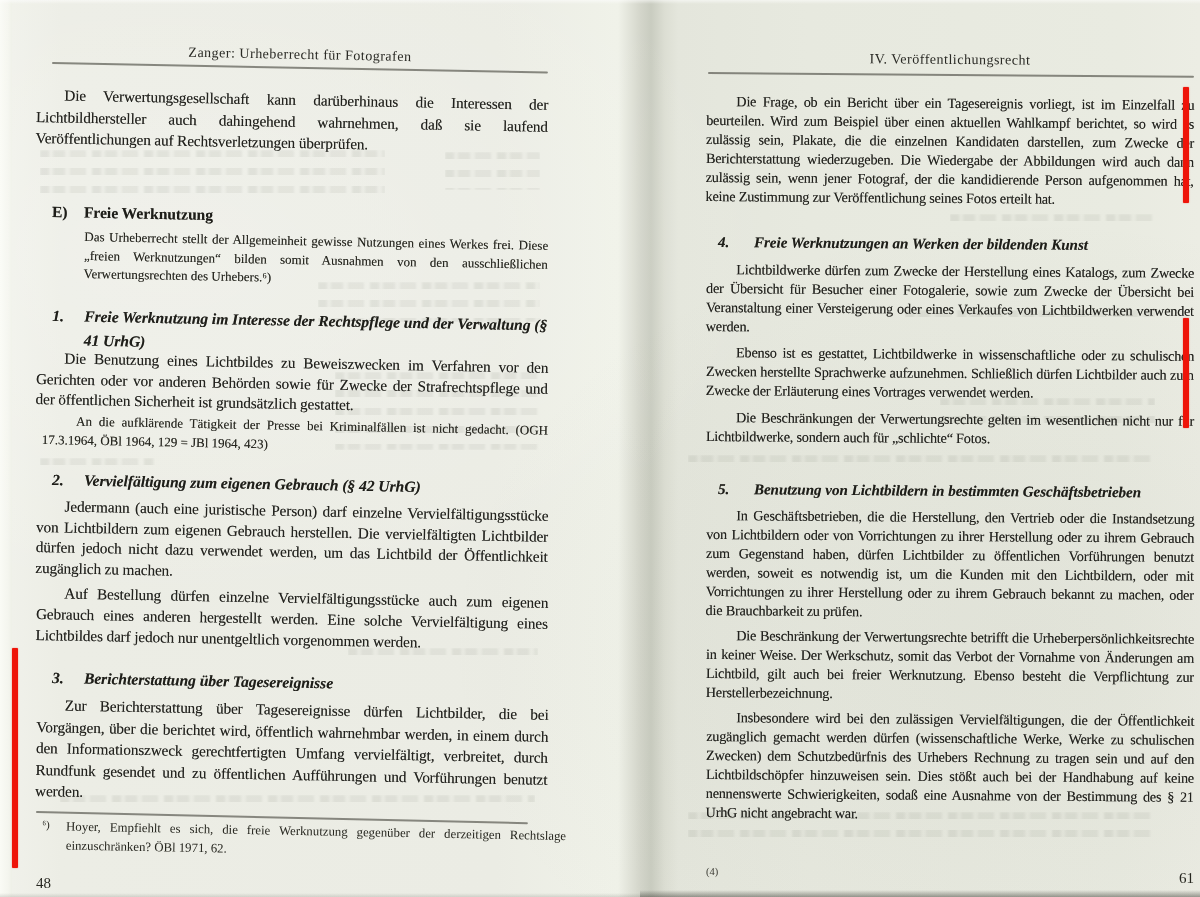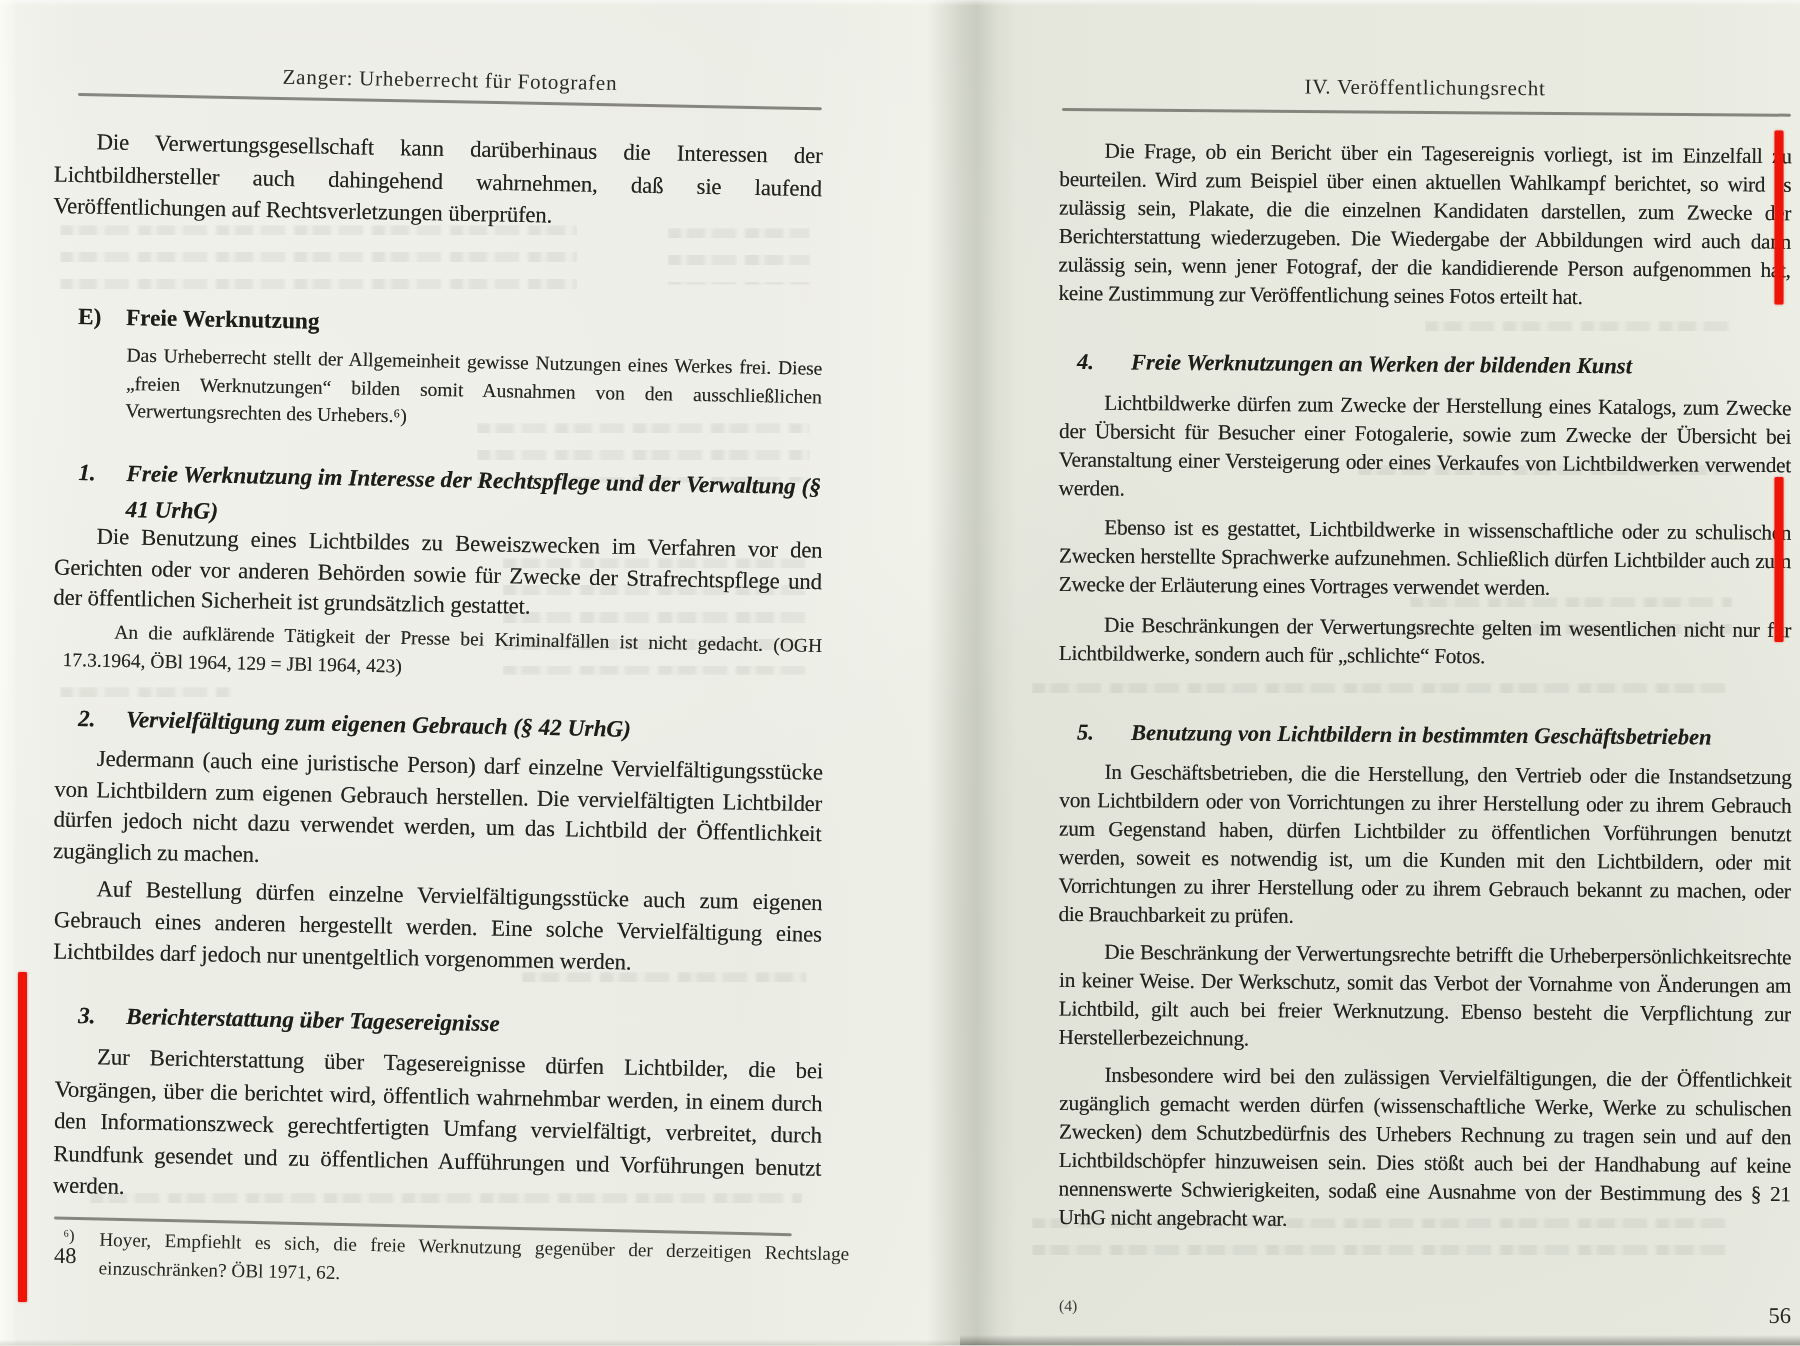--- a/index.html
+++ b/index.html
@@ -132,21 +132,21 @@
 
     <p class="blk tilt body-text" style="top:694px;">Zur Berichterstattung über Tagesereignisse dürfen Lichtbilder, die bei Vorgängen, über die berichtet wird, öffentlich wahrnehmbar werden, in einem durch den Informationszweck gerechtfertigten Umfang vervielfältigt, verbreitet, durch Rundfunk gesendet und zu öffentlichen Aufführungen und Vorführungen benutzt werden.</p>
 
     <div class="blk tilt rule" style="top:811px;left:0;width:492px;height:1.5px;transform:rotate(1.3deg);"></div>
 
     <div class="blk tilt footnote" style="top:817px;left:0;width:500px;">
       <span class="fn-marker">⁶)</span>
       <span>Hoyer, Empfiehlt es sich, die freie Werknutzung gegenüber der derzeitigen Rechtslage einzuschränken? ÖBl 1971, 62.</span>
     </div>
 
-    <div class="blk pagenum" style="top:830px;left:0;">48</div>
+    <div class="blk pagenum" style="top:875px;left:0;">48</div>
   </div>
 
   <div class="page rp">
 
     <div class="blk tilt page-header" style="top:50px;left:0;">IV. Veröffentlichungsrecht</div>
     <div class="blk tilt rule" style="top:72px;left:2px;width:486px;"></div>
 
     <p class="blk tilt body-text" style="top:92px;">Die Frage, ob ein Bericht über ein Tagesereignis vorliegt, ist im Einzelfall zu beurteilen. Wird zum Beispiel über einen aktuellen Wahlkampf berichtet, so wird es zulässig sein, Plakate, die die einzelnen Kandidaten darstellen, zum Zwecke der Berichterstattung wiederzugeben. Die Wiedergabe der Abbildungen wird auch dann zulässig sein, wenn jener Fotograf, der die kandidierende Person aufgenommen hat, keine Zustimmung zur Veröffentlichung seines Fotos erteilt hat.</p>
 
     <div class="blk tilt heading ital" style="top:231px;">
@@ -166,20 +166,20 @@
     </div>
 
     <p class="blk tilt body-text" style="top:506px;">In Geschäftsbetrieben, die die Herstellung, den Vertrieb oder die Instandsetzung von Lichtbildern oder von Vorrichtungen zu ihrer Herstellung oder zu ihrem Gebrauch zum Gegenstand haben, dürfen Lichtbilder zu öffentlichen Vorführungen benutzt werden, soweit es notwendig ist, um die Kunden mit den Lichtbildern, oder mit Vorrichtungen zu ihrer Herstellung oder zu ihrem Gebrauch bekannt zu machen, oder die Brauchbarkeit zu prüfen.</p>
 
     <p class="blk tilt body-text" style="top:626px;">Die Beschränkung der Verwertungsrechte betrifft die Urheberpersönlichkeitsrechte in keiner Weise. Der Werkschutz, somit das Verbot der Vornahme von Änderungen am Lichtbild, gilt auch bei freier Werknutzung. Ebenso besteht die Verpflichtung zur Herstellerbezeichnung.</p>
 
     <p class="blk tilt body-text" style="top:708px;">Insbesondere wird bei den zulässigen Vervielfältigungen, die der Öffentlichkeit zugänglich gemacht werden dürfen (wissenschaftliche Werke, Werke zu schulischen Zwecken) dem Schutzbedürfnis des Urhebers Rechnung zu tragen sein und auf den Lichtbildschöpfer hinzuweisen sein. Dies stößt auch bei der Handhabung auf keine nennenswerte Schwierigkeiten, sodaß eine Ausnahme von der Bestimmung des § 21 UrhG nicht angebracht war.</p>
 
     <div class="blk footer-mark" style="top:866px;left:0;">(4)</div>
 
-    <div class="blk pagenum" style="top:870px;right:0;">56</div>
+    <div class="blk pagenum" style="top:870px;right:0;">61</div>
   </div>
 
   <div class="red-mark" style="left:12px;top:648px;height:220px;"></div>
   <div class="red-mark" style="left:1183px;top:87px;height:116px;"></div>
   <div class="red-mark" style="left:1183px;top:318px;height:110px;"></div>
 
 </div>
 
 </body></html>

